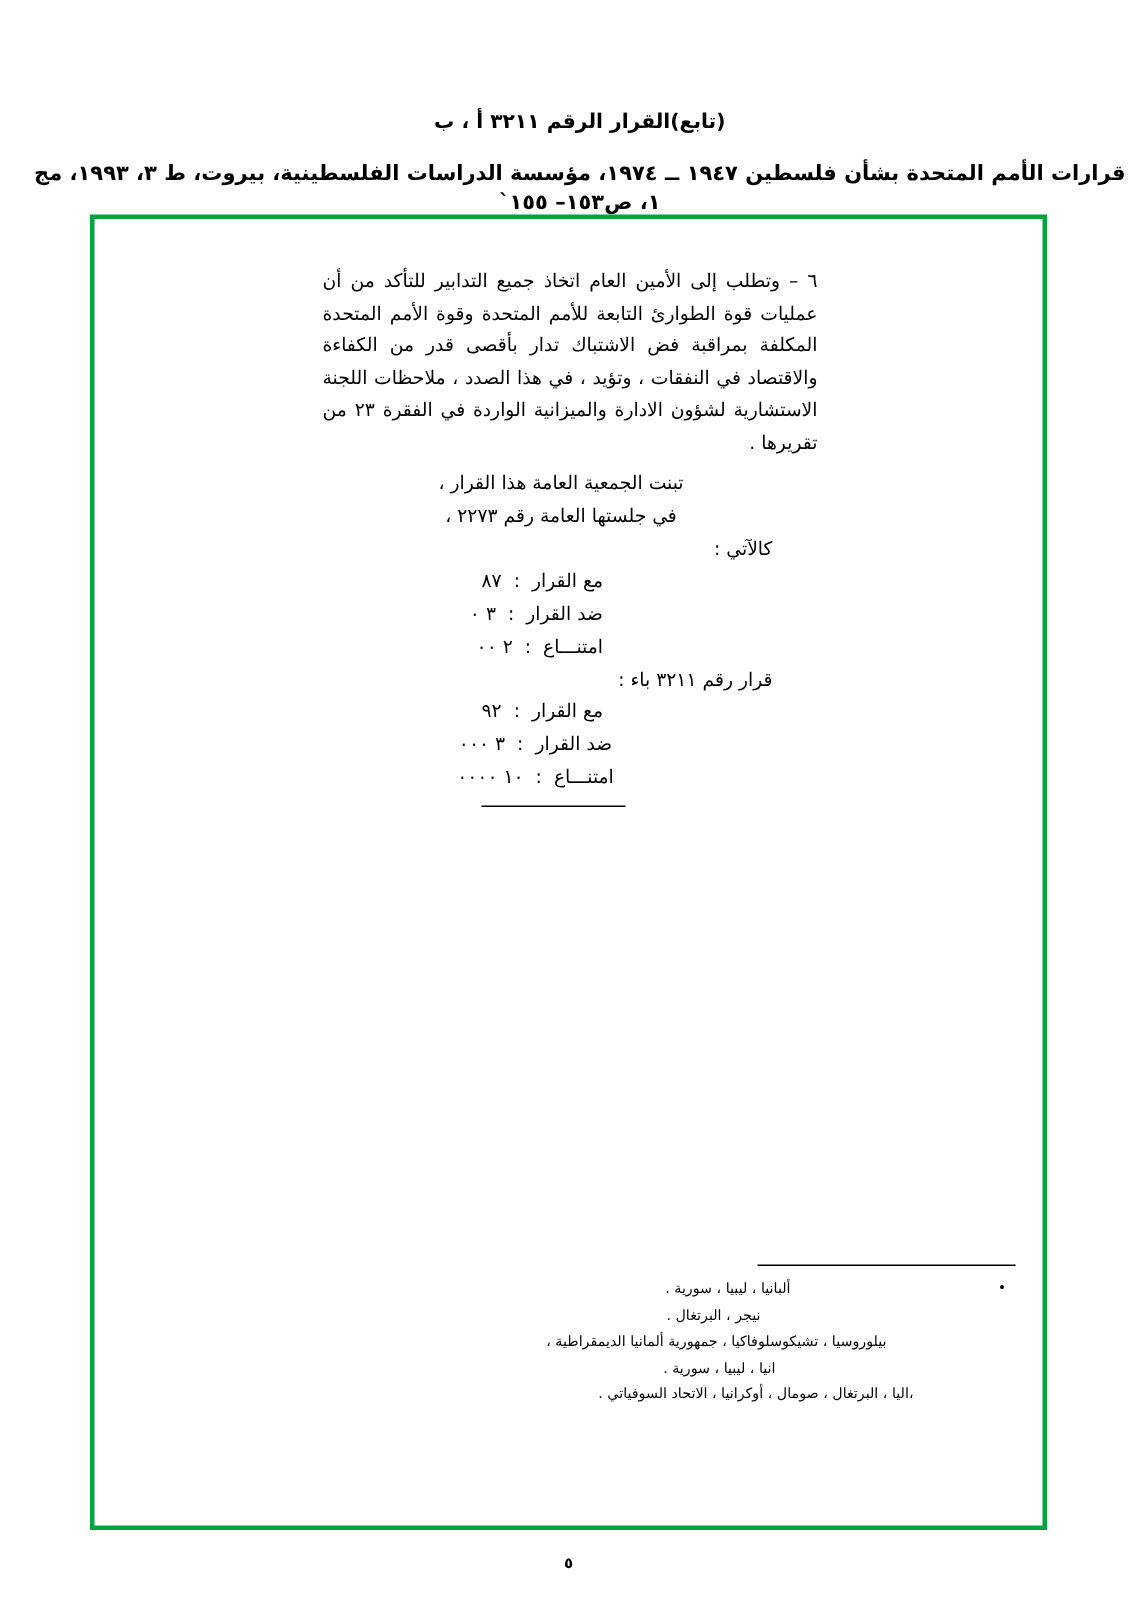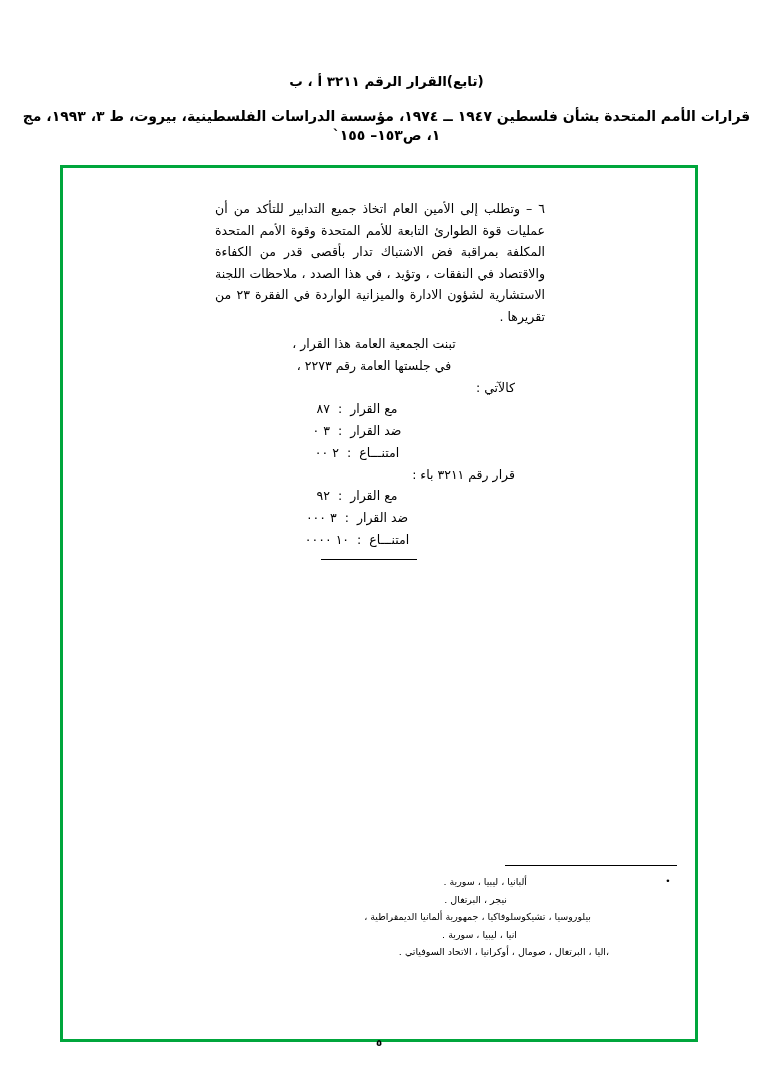--- a/index.html
+++ b/index.html
@@ -47,21 +47,20 @@
   
   .frame {
     position: absolute;
     top: 143px;
     left: 60px;
     width: 638px;
     height: 877px;
     border: 3px solid #00a63c;
     box-sizing: border-box;
     background: #ffffff;
-    margin-top: 22px;
   }
 
   
   .body-block {
     position: absolute;
     top: 30px;
     right: 150px;
     width: 330px;
     direction: rtl;
     text-align: justify;
@@ -81,20 +80,21 @@
     line-height: 1.74;
     white-space: nowrap;
   }
   .line.c-1 { text-align: center; padding-right: 12px; }
   .line.c-2 { padding-right: 30px; }
   .line.c-3 { text-align: center; padding-right: 46px; }
 
   .tally {
     display: inline-block;
     min-width: 90px;
+    text-align: right;
   }
   .tally .lbl { display: inline-block; }
   .tally .sep { display: inline-block; padding: 0 4px; }
   .tally .num { display: inline-block; }
 
   .rule {
     margin: 8px auto 0 auto;
     width: 96px;
     height: 1px;
     background: #000;

